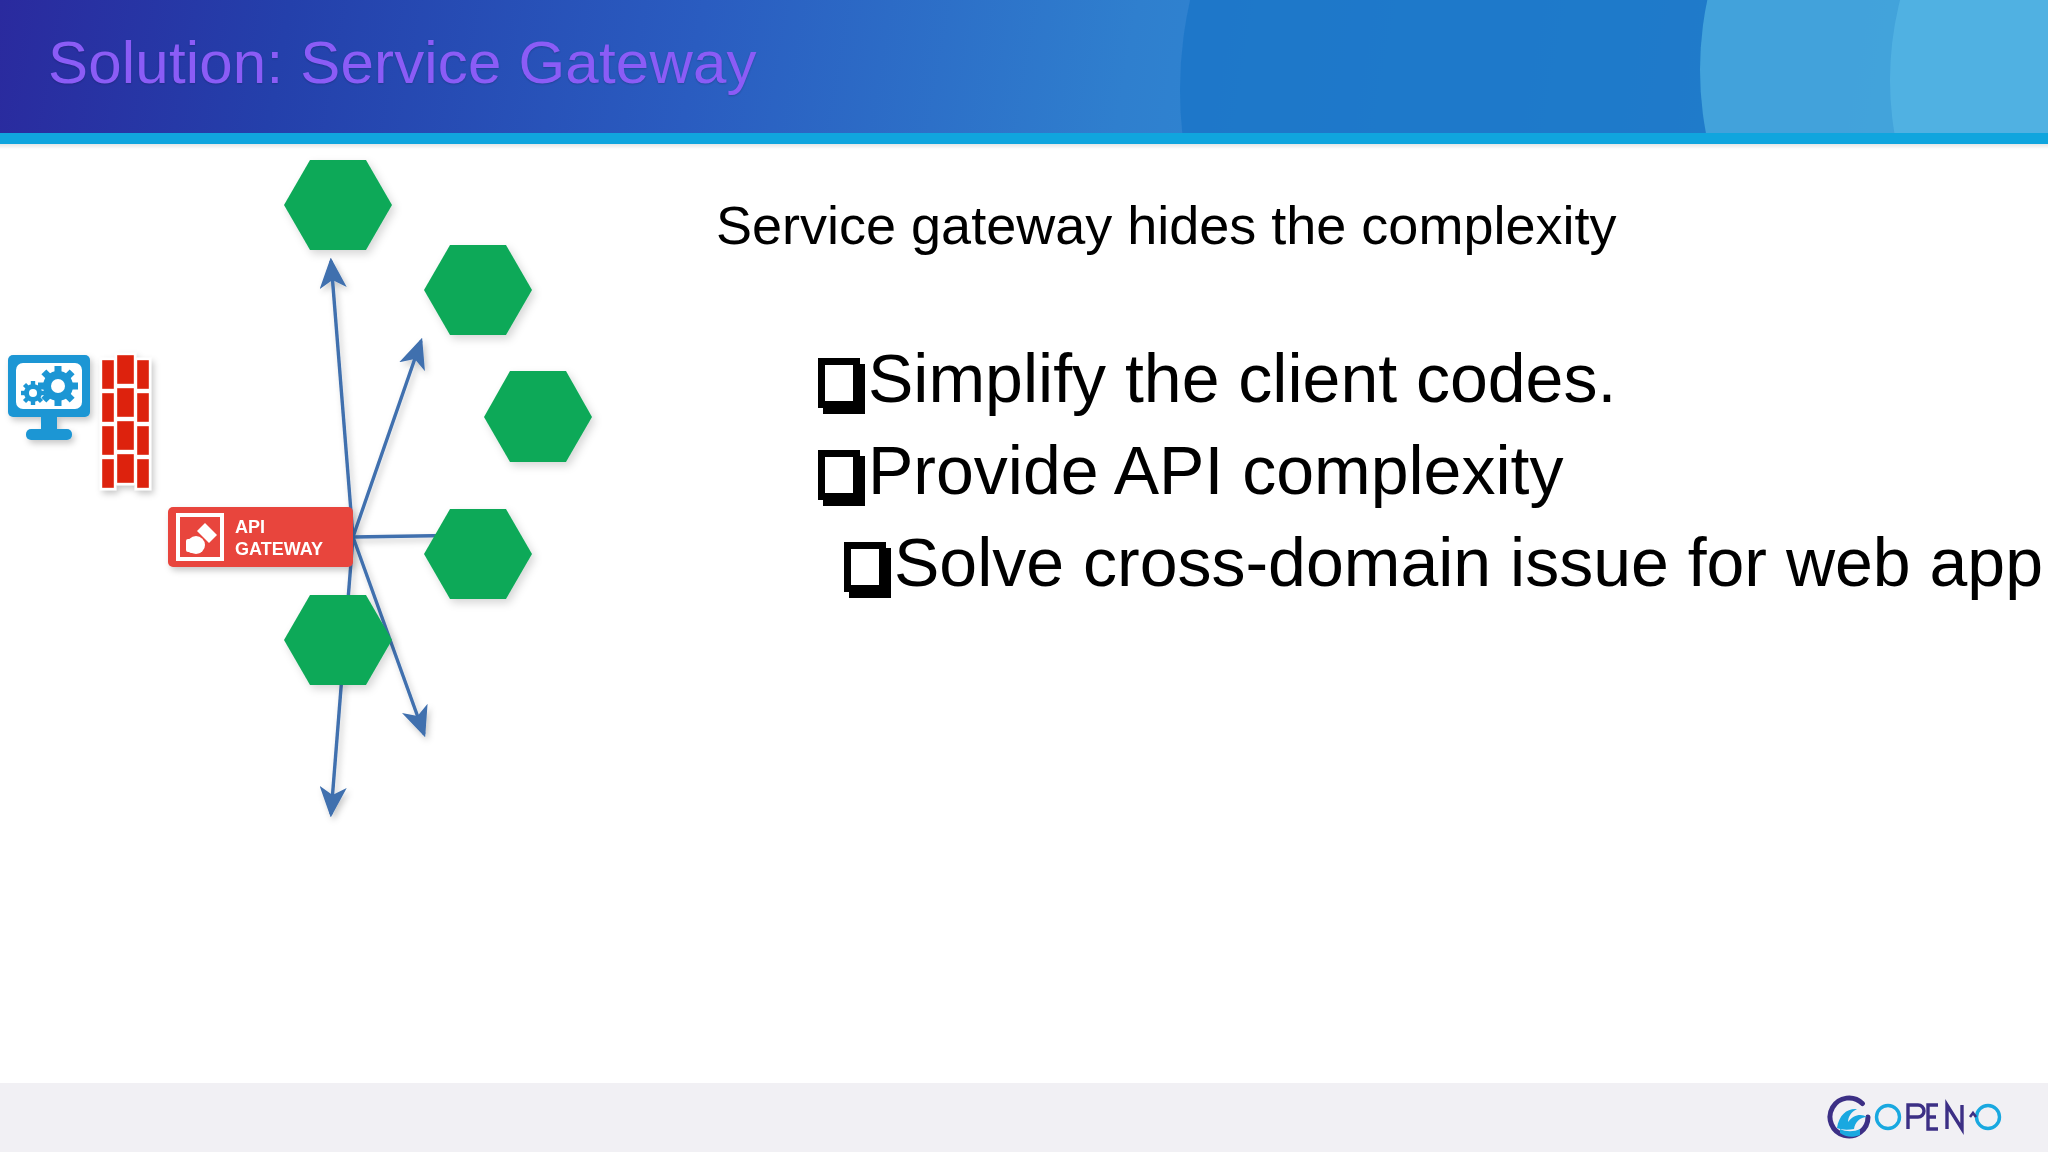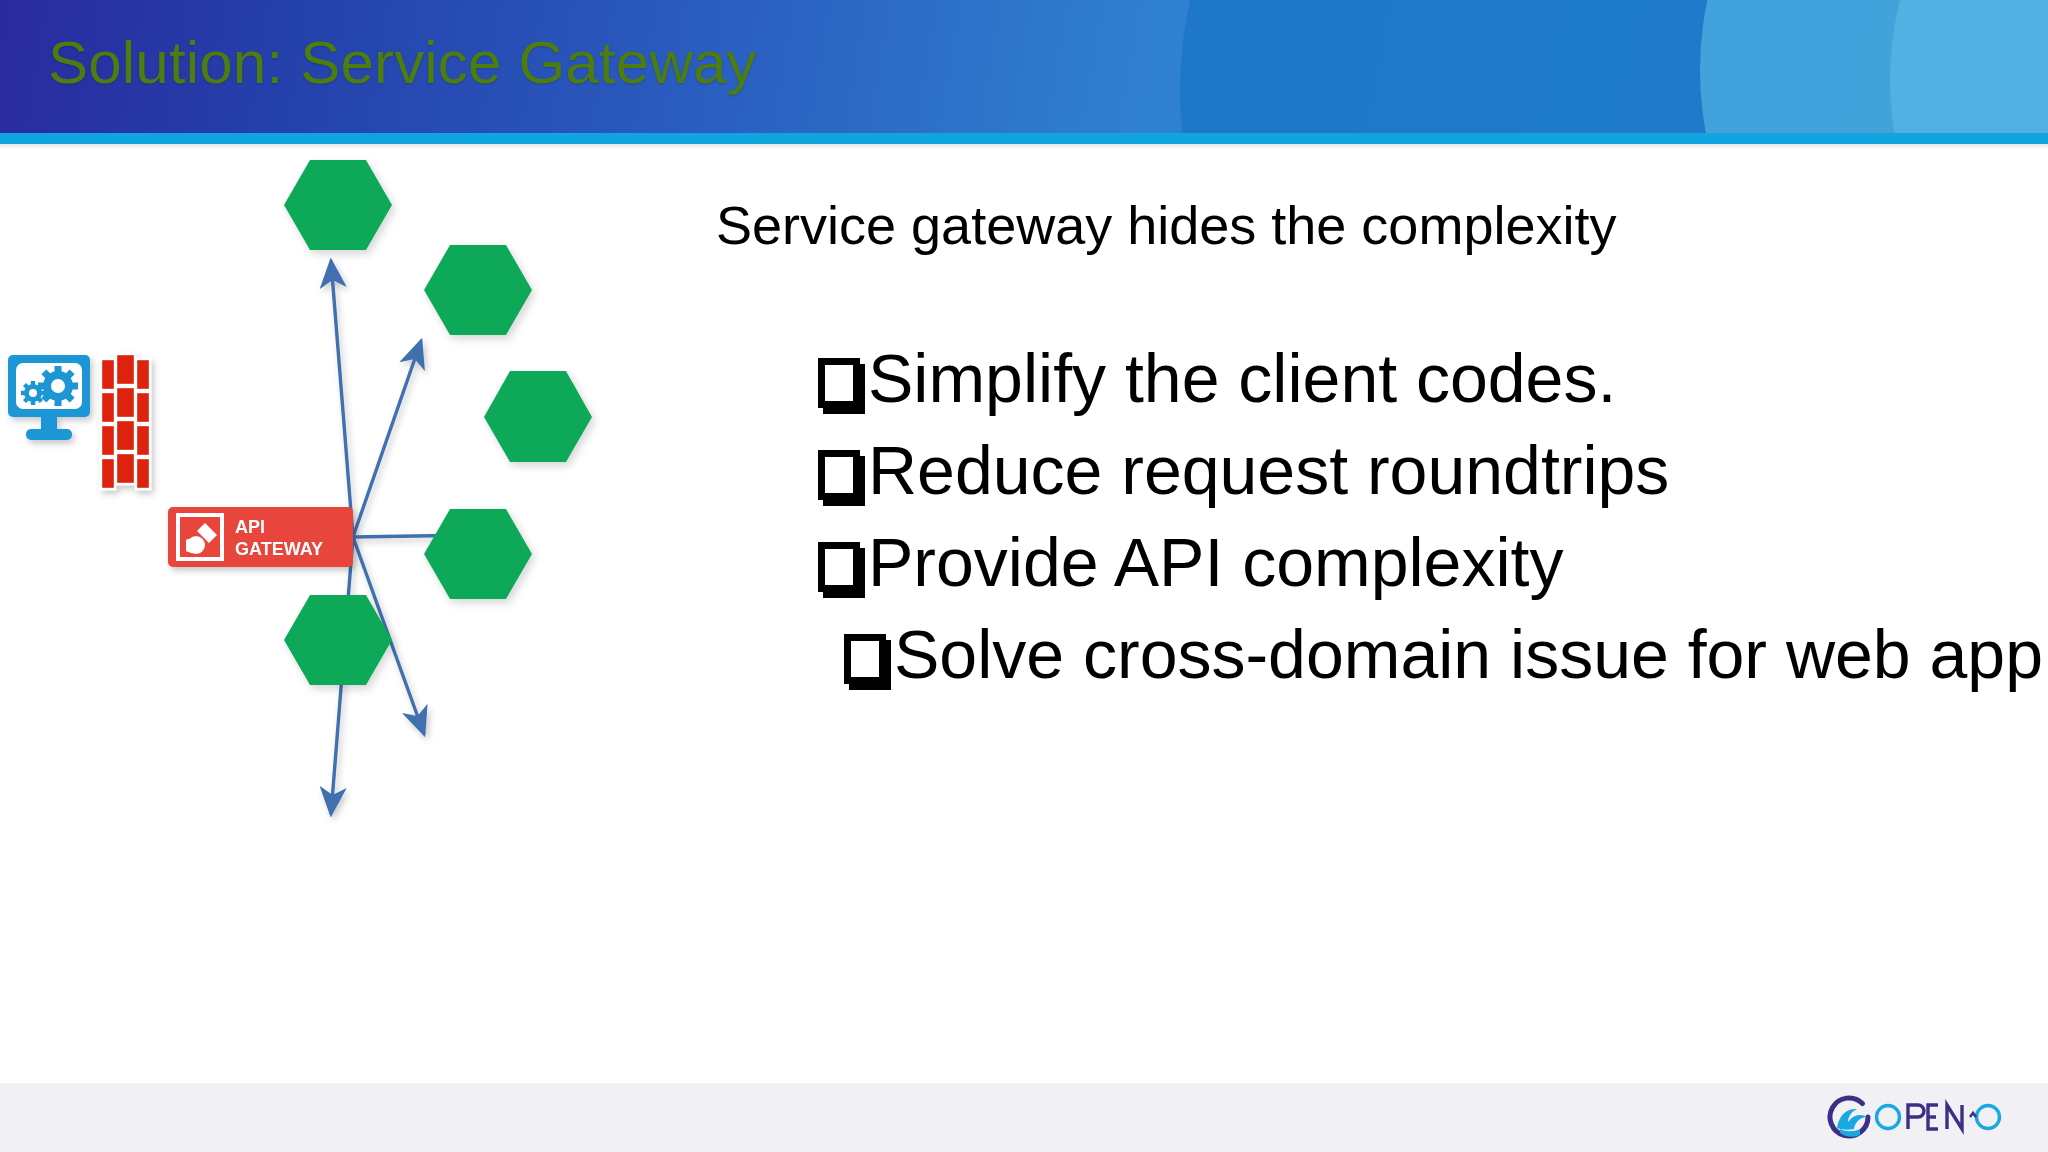--- a/index.html
+++ b/index.html
@@ -57,21 +57,21 @@
     border-radius: 50%;
     background: #57b7e6;
     opacity: 0.7;
   }
   .header-title {
     position: absolute;
     left: 48px;
     top: 20px;
     font-size: 60px;
     line-height: 86px;
-    color: #4d7c0f;
+    color: #8b5cf6;
     font-family: "Liberation Sans Narrow", "Liberation Sans", sans-serif;
     font-weight: 400;
     letter-spacing: 0.2px;
     white-space: nowrap;
     text-shadow: 0 1px 2px rgba(0,0,0,0.18);
     z-index: 5;
   }
   .header-accent {
     position: absolute;
     left: 0;
@@ -283,23 +283,20 @@
     </svg>
   </div>
 
   <div class="lead-line">Service gateway hides the complexity</div>
 
   <div class="bullets">
     <div class="bullet-row">
       <span class="bullet-box"><i class="shadow"></i><i class="face"></i></span><span class="bullet-text">Simplify the client codes.</span>
     </div>
     <div class="bullet-row">
-      <span class="bullet-box"><i class="shadow"></i><i class="face"></i></span><span class="bullet-text">Reduce request roundtrips</span>
-    </div>
-    <div class="bullet-row">
       <span class="bullet-box"><i class="shadow"></i><i class="face"></i></span><span class="bullet-text">Provide API complexity</span>
     </div>
     <div class="bullet-row wrap">
       <span class="bullet-box"><i class="shadow"></i><i class="face"></i></span><span class="bullet-text">Solve cross-domain issue for web app</span>
     </div>
   </div>
 
   <div class="footer"></div>
   <div class="logo">
     <svg width="200" height="58" viewBox="0 0 200 58" xmlns="http://www.w3.org/2000/svg">

